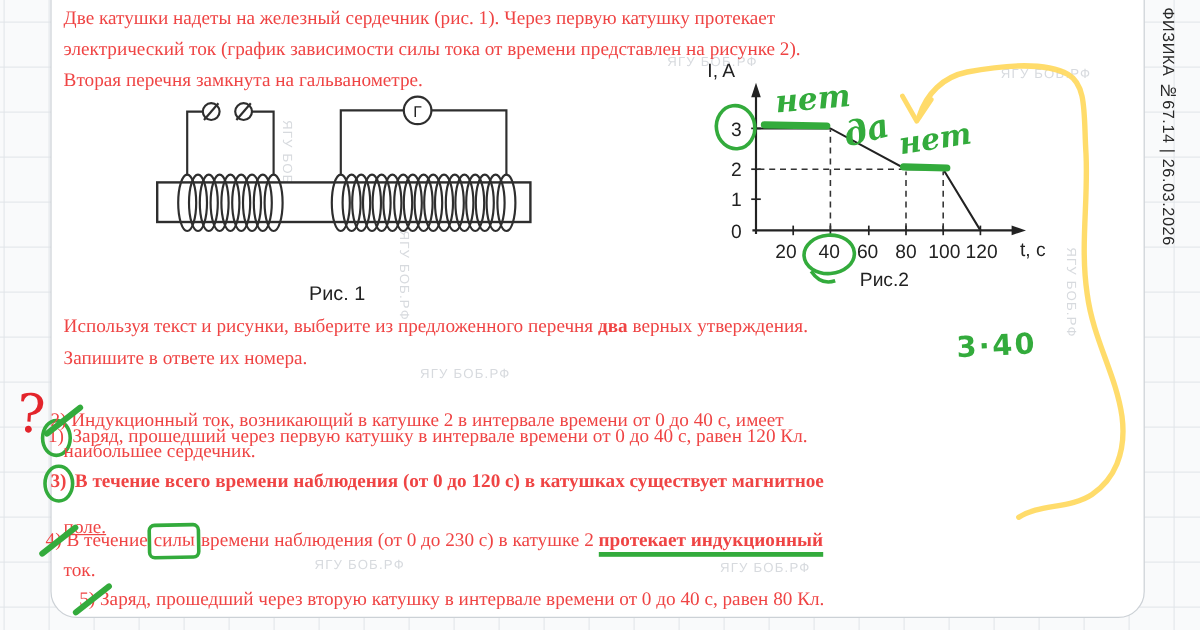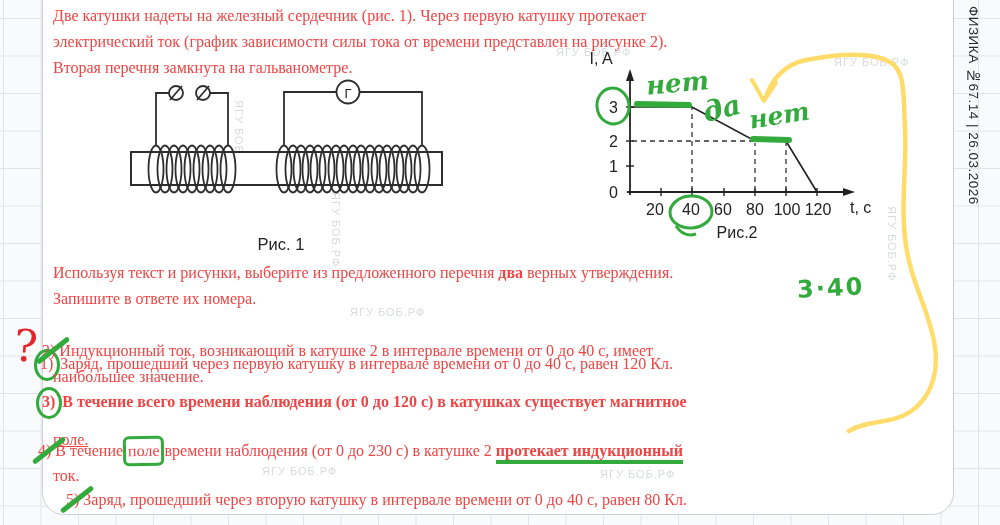--- a/index.html
+++ b/index.html
@@ -154,26 +154,26 @@
   </g>
   <text x="737" y="238" font-size="16" text-anchor="middle">Рис.2</text>
 </svg>
 
 <div class="t" style="left:53px;top:261px;"><span>Используя текст и рисунки, выберите из предложенного перечня </span><span class="b">два</span><span> верных утверждения.</span></div>
 <div class="t" style="left:53px;top:287px;">Запишите в ответе их номера.</div>
 
 <div class="t" style="left:40px;top:313px;margin-top:39px;"><span class="num-circ">1)</span><span> Заряд, прошедший через первую катушку в интервале времени от 0 до 40 с, равен 120 Кл.</span></div>
 
 <div class="t" style="left:42px;top:339px;text-align:right;"><span class="num-slash">2)</span><span> Индукционный ток, возникающий в катушке 2 в интервале времени от 0 до 40 с, имеет</span></div>
-<div class="t" style="left:53px;top:365px;">наибольшее значение.</div>
+<div class="t" style="left:53px;top:365px;">наибольшее сердечник.</div>
 
 <div class="t" style="left:42px;top:390px;font-weight:bold;"><span class="num-circ">3)</span><span> В течение всего времени наблюдения (от 0 до 120 с) в катушках существует магнитное</span></div>
 <div class="t" style="left:53px;top:428px;text-decoration:underline;">поле.</div>
 
-<div class="t" style="left:38px;top:439px;"><span class="num-slash">4)</span><span> В течение </span><span class="boxed">поле</span><span> времени наблюдения (от 0 до 230 с) в катушке 2 </span><span class="gunder">протекает индукционный</span></div>
+<div class="t" style="left:38px;top:439px;"><span class="num-slash">4)</span><span> В течение </span><span class="boxed">силы</span><span> времени наблюдения (от 0 до 230 с) в катушке 2 </span><span class="gunder">протекает индукционный</span></div>
 <div class="t" style="left:53px;top:464px;">ток.</div>
 
 <div class="t" style="left:38px;top:488px;margin-left:28px;"><span class="num-slash">5)</span><span> Заряд, прошедший через вторую катушку в интервале времени от 0 до 40 с, равен 80 Кл.</span></div>
 
 <span class="hand" style="left:646px;top:68px;font-size:26px;transform:rotate(-5deg);">нет</span>
 <span class="hand" style="left:703px;top:92px;font-size:28px;transform:rotate(-14deg);">да</span>
 <span class="hand" style="left:749px;top:101px;font-size:25px;transform:rotate(-9deg);">нет</span>
 <span class="hand" style="left:797px;top:274px;font-size:24px;font-style:normal;font-family:'DejaVu Sans',sans-serif;letter-spacing:2px;transform:rotate(-3deg);">3·40</span>
 <span class="qmark">?</span>
 

